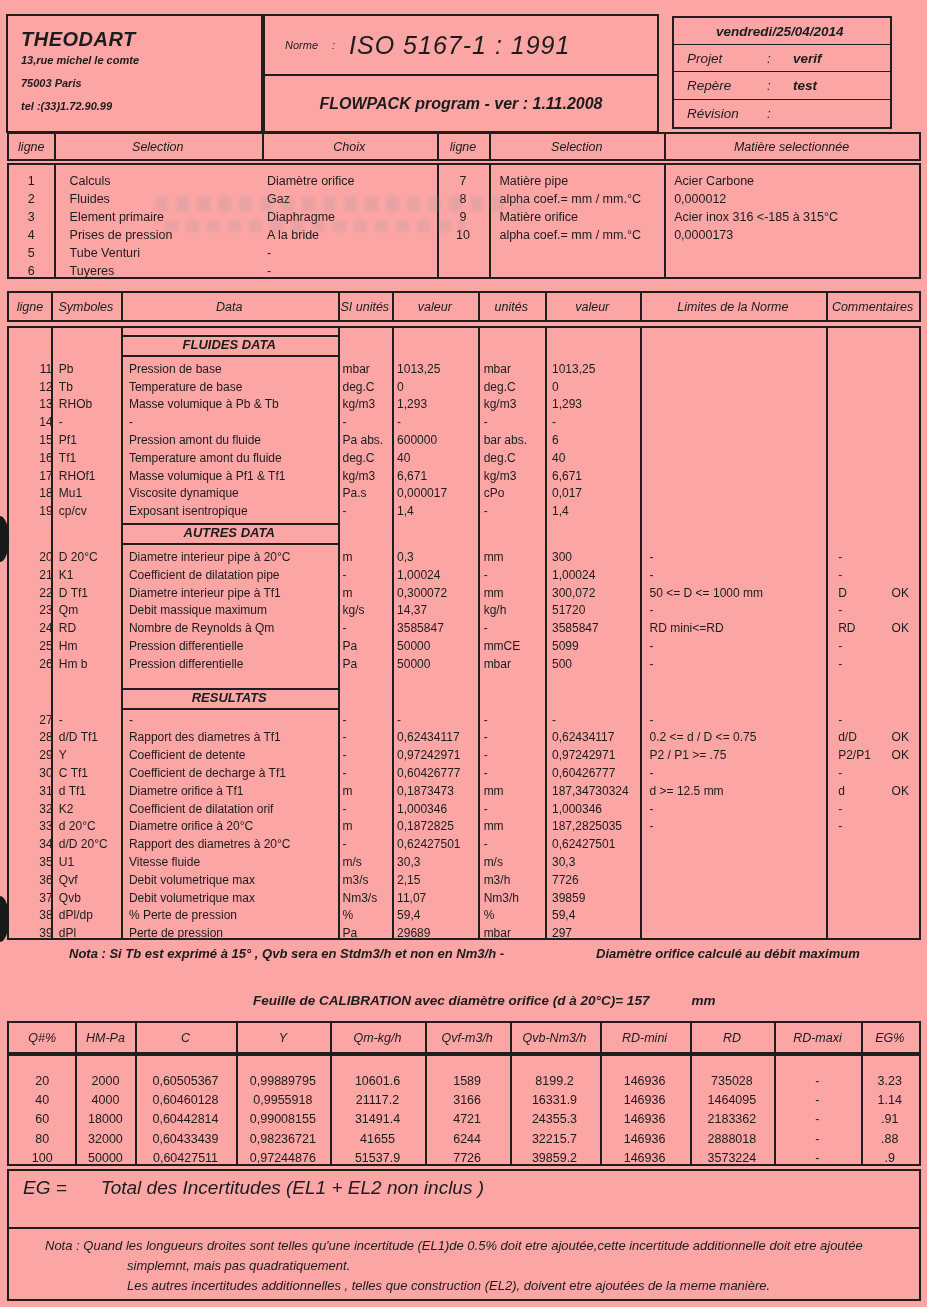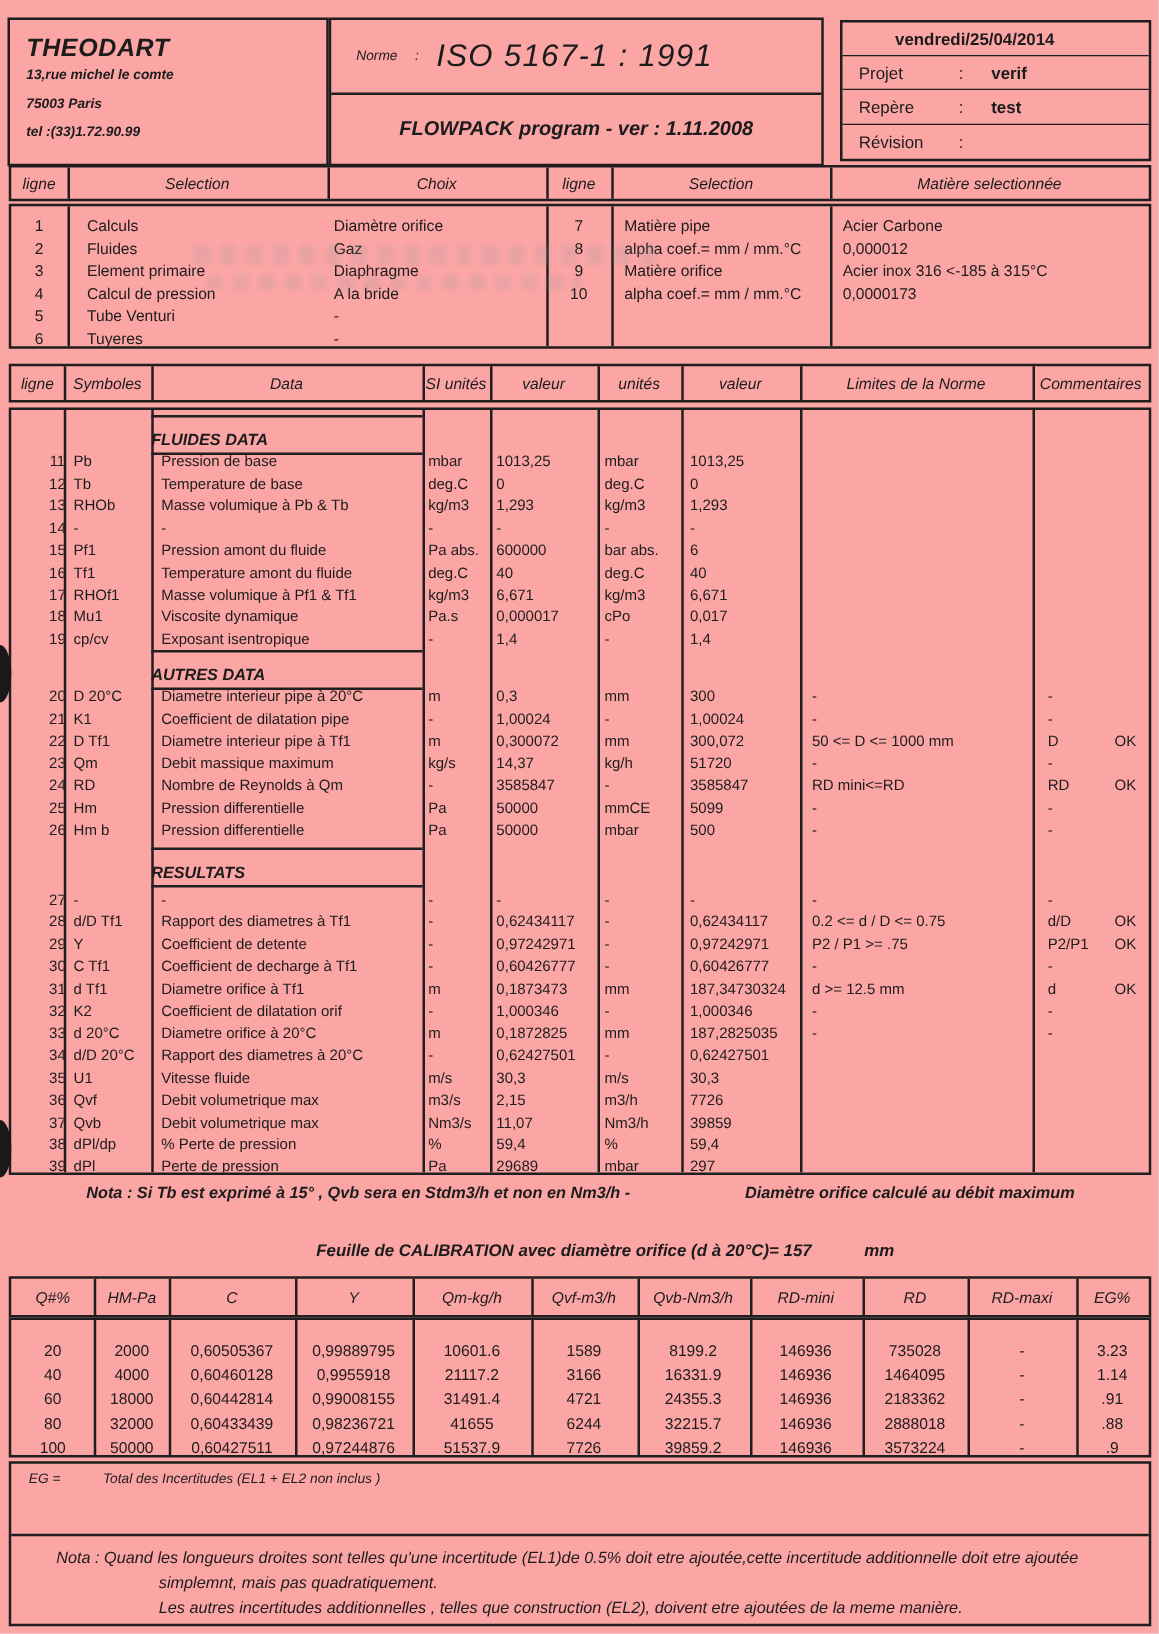--- a/index.html
+++ b/index.html
@@ -10,21 +10,21 @@
   
   .company{left:6px;top:14px;width:257px;height:119px;padding:12px 0 0 13px;font-style:italic;font-weight:bold;}
   .co-name{font-size:20px;letter-spacing:.5px;}
   .co-line{font-size:11px;margin-top:3px;}
   .co-gap{margin-top:11px;}
   .norme{left:263px;top:14px;width:396px;height:119px;}
   .norme-row{height:60px;border-bottom:2px solid #1f1f1f;display:flex;align-items:center;padding-left:20px;box-sizing:border-box;font-style:italic;}
   .norme-label{font-size:11px;margin-right:14px;}
   .norme-value{font-size:25px;letter-spacing:1px;}
   .flow-row{height:55px;display:flex;align-items:center;justify-content:center;font-style:italic;font-weight:bold;font-size:16px;}
-  .info{left:672px;top:16px;width:249px;height:113px;font-size:13.5px;}
+  .info{left:672px;top:16px;width:220px;height:113px;font-style:italic;font-size:13.5px;}
   .inf-row{height:27.2px;display:flex;align-items:center;padding-left:13px;border-bottom:1.5px solid #1f1f1f;box-sizing:border-box;}
   .inf-row:last-child{border-bottom:none;}
   .inf-date{padding-left:42px;}
   .inf-label{width:80px;}
   .inf-colon{width:26px;}
   .inf-value{font-weight:bold;}
 
   
   .thead{display:grid;align-items:center;}
   .hcell{text-align:center;font-style:italic;font-size:12.5px;line-height:14px;}
@@ -58,38 +58,38 @@
   .mc5{padding-left:6px;}
   .mc6{padding-left:7px;}
   .mc7{padding-left:10px;}
   .mc8{padding-left:12px;padding-right:10px;}
   .mc8.pair{justify-content:space-between;}
   .sec{height:28px;}
   .sec.tall{height:38px;}
   .sec>div{display:flex;align-items:center;}
   .sec.tall>div{align-items:flex-end;padding-bottom:1px;}
   .secbox{width:100%;border-top:2px solid #1f1f1f;border-bottom:2px solid #1f1f1f;
-          text-align:left;font-style:italic;font-weight:bold;font-size:13px;padding:10px 0 3px;}
+          text-align:center;font-style:italic;font-weight:bold;font-size:13px;padding:0 0 3px;}
 
   .nota-main{position:absolute;left:7px;top:946px;width:914px;font-style:italic;font-weight:bold;font-size:13px;}
   .nota-left{margin-left:62px;}
   .nota-right{position:absolute;left:589px;top:0;}
 
   .cal-title{position:absolute;left:253px;top:993px;display:flex;align-items:baseline;gap:42px;
              font-style:italic;font-weight:bold;font-size:13.5px;}
 
   #cal-head{left:7px;top:1021px;width:914px;height:33px;}
   #cal-body{left:7px;top:1054px;width:914px;height:112px;padding-top:15px;}
   .crow{height:19.4px;font-size:12.5px;}
   .crow>div{display:flex;align-items:center;justify-content:center;}
 
   .incert{left:7px;top:1169px;width:914px;height:132px;font-style:italic;}
   .incert-top{height:52px;border-bottom:2px solid #1f1f1f;box-sizing:border-box;}
   .incert-title{text-align:center;font-size:14px;margin-top:5px;}
-  .eg-row{margin-top:6px;padding-left:14px;font-size:11px;}
+  .eg-row{margin-top:6px;padding-left:14px;font-size:19px;}
   .eg-l{margin-right:34px;}
   .incert-nota{padding:7px 10px 0 118px;font-size:13px;line-height:20px;}
   .incert-nota .n1{text-indent:-82px;}
 
   
   .blob{position:absolute;background:#191919;border-radius:50%;}
   .bleed{position:absolute;opacity:.16;filter:blur(1.5px);border-radius:3px;
          background:repeating-linear-gradient(90deg,#8e959e 0 13px,transparent 13px 21px);}
 </style>
 </head>
@@ -167,21 +167,21 @@
       <div class="grid sel-cols srow">
         <div class="sc0">3</div>
         <div class="sc1">Element primaire</div>
         <div class="sc2">Diaphragme</div>
         <div class="sc3">9</div>
         <div class="sc4">Matière orifice</div>
         <div class="sc5">Acier inox 316  &lt;-185  à 315°C</div>
       </div>
       <div class="grid sel-cols srow">
         <div class="sc0">4</div>
-        <div class="sc1">Calcul de pression</div>
+        <div class="sc1">Prises de pression</div>
         <div class="sc2">A la bride</div>
         <div class="sc3">10</div>
         <div class="sc4">alpha coef.= mm / mm.°C</div>
         <div class="sc5">0,0000173</div>
       </div>
       <div class="grid sel-cols srow">
         <div class="sc0">5</div>
         <div class="sc1">Tube Venturi</div>
         <div class="sc2">-</div>
         <div class="sc3"></div>

